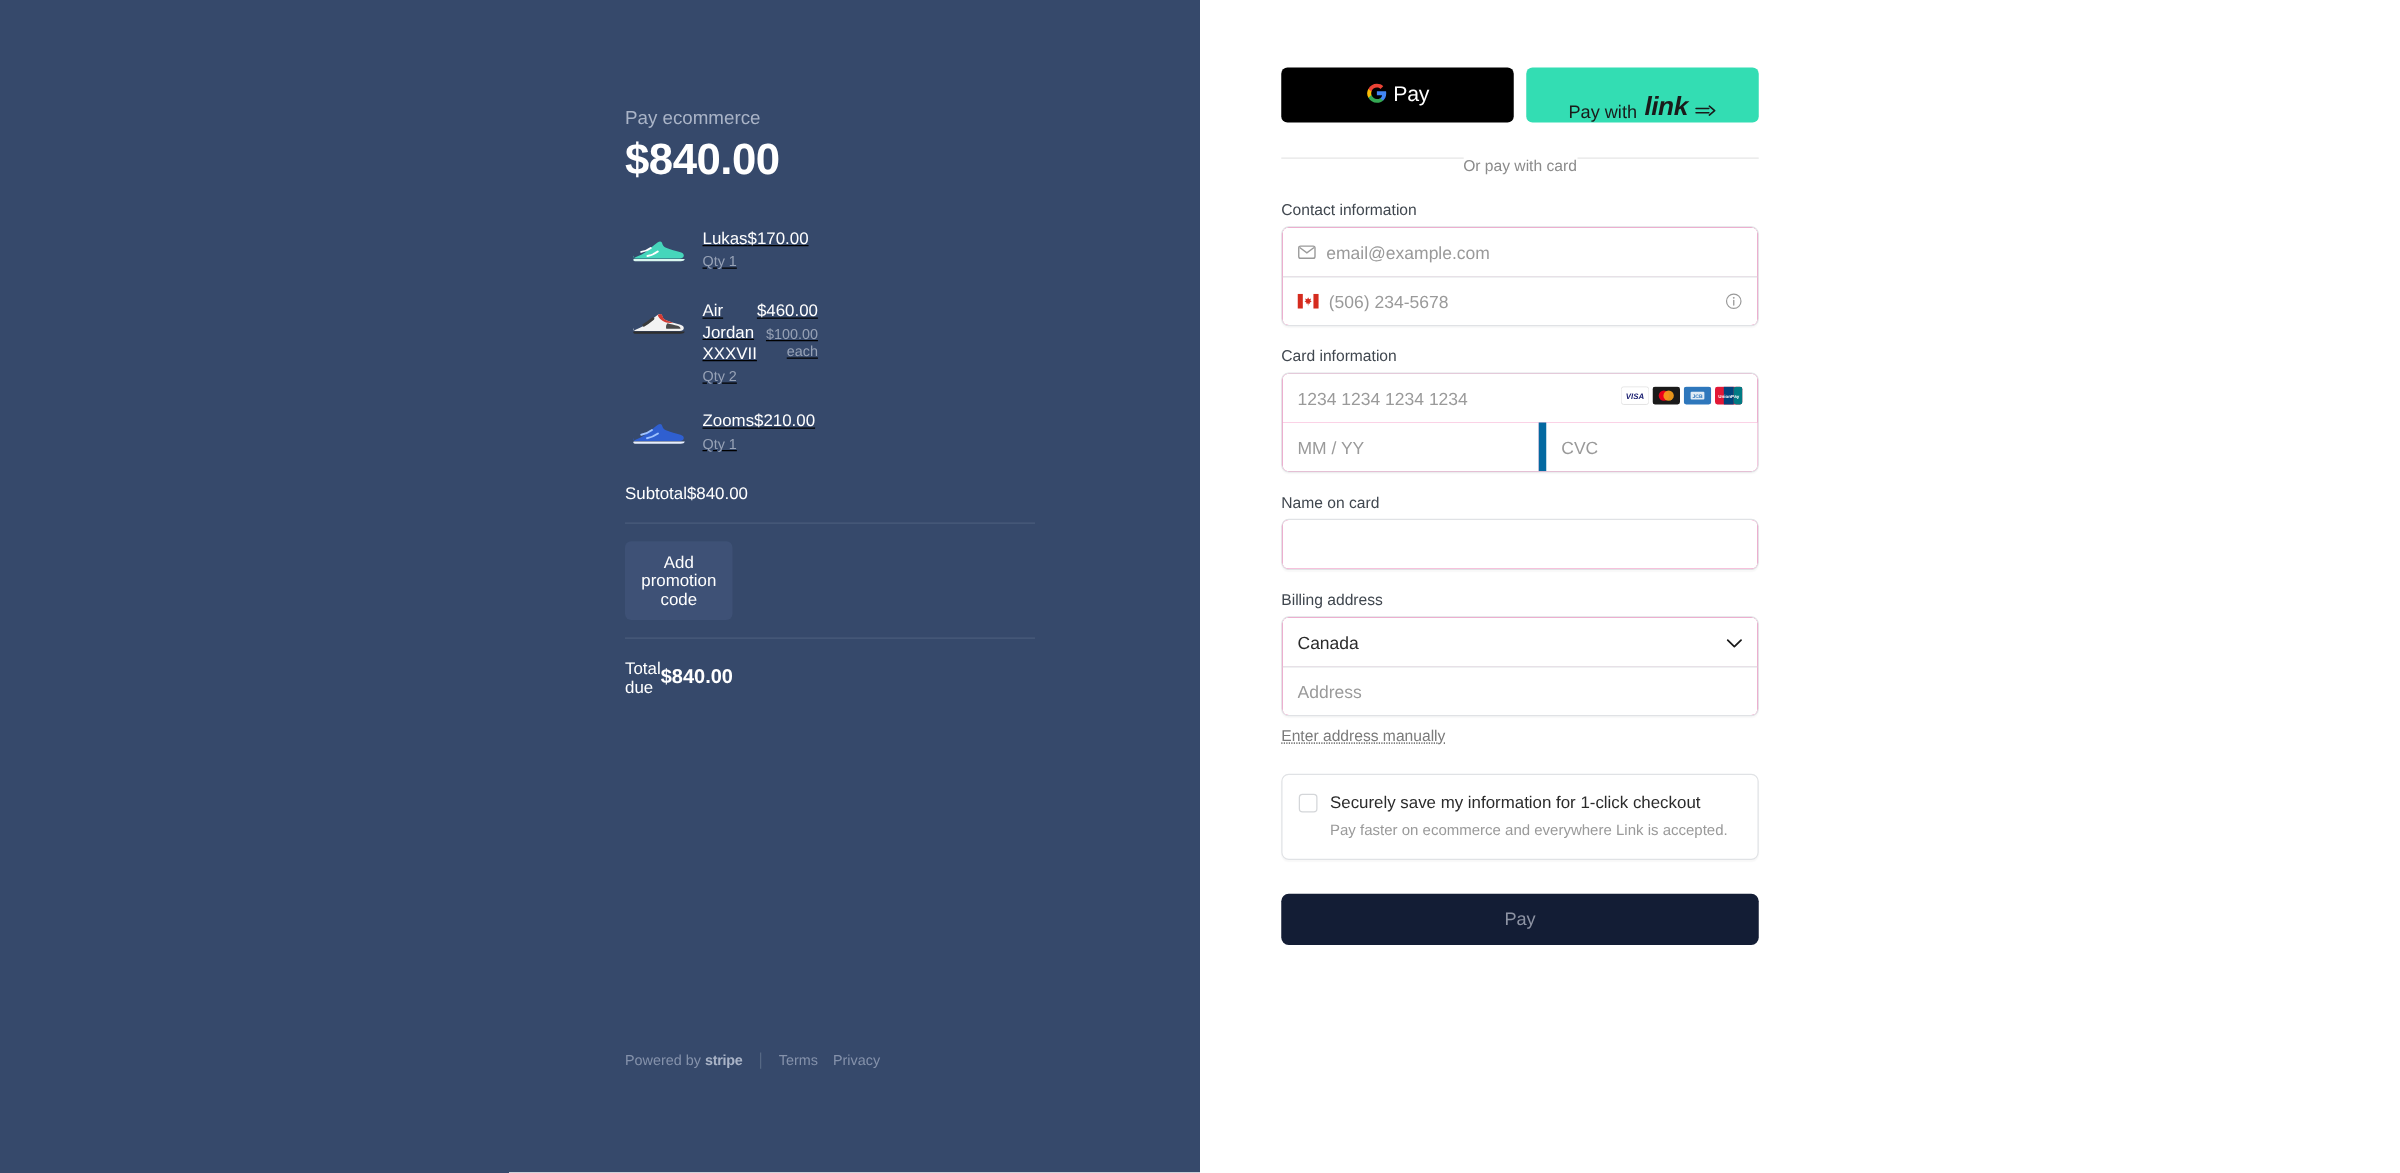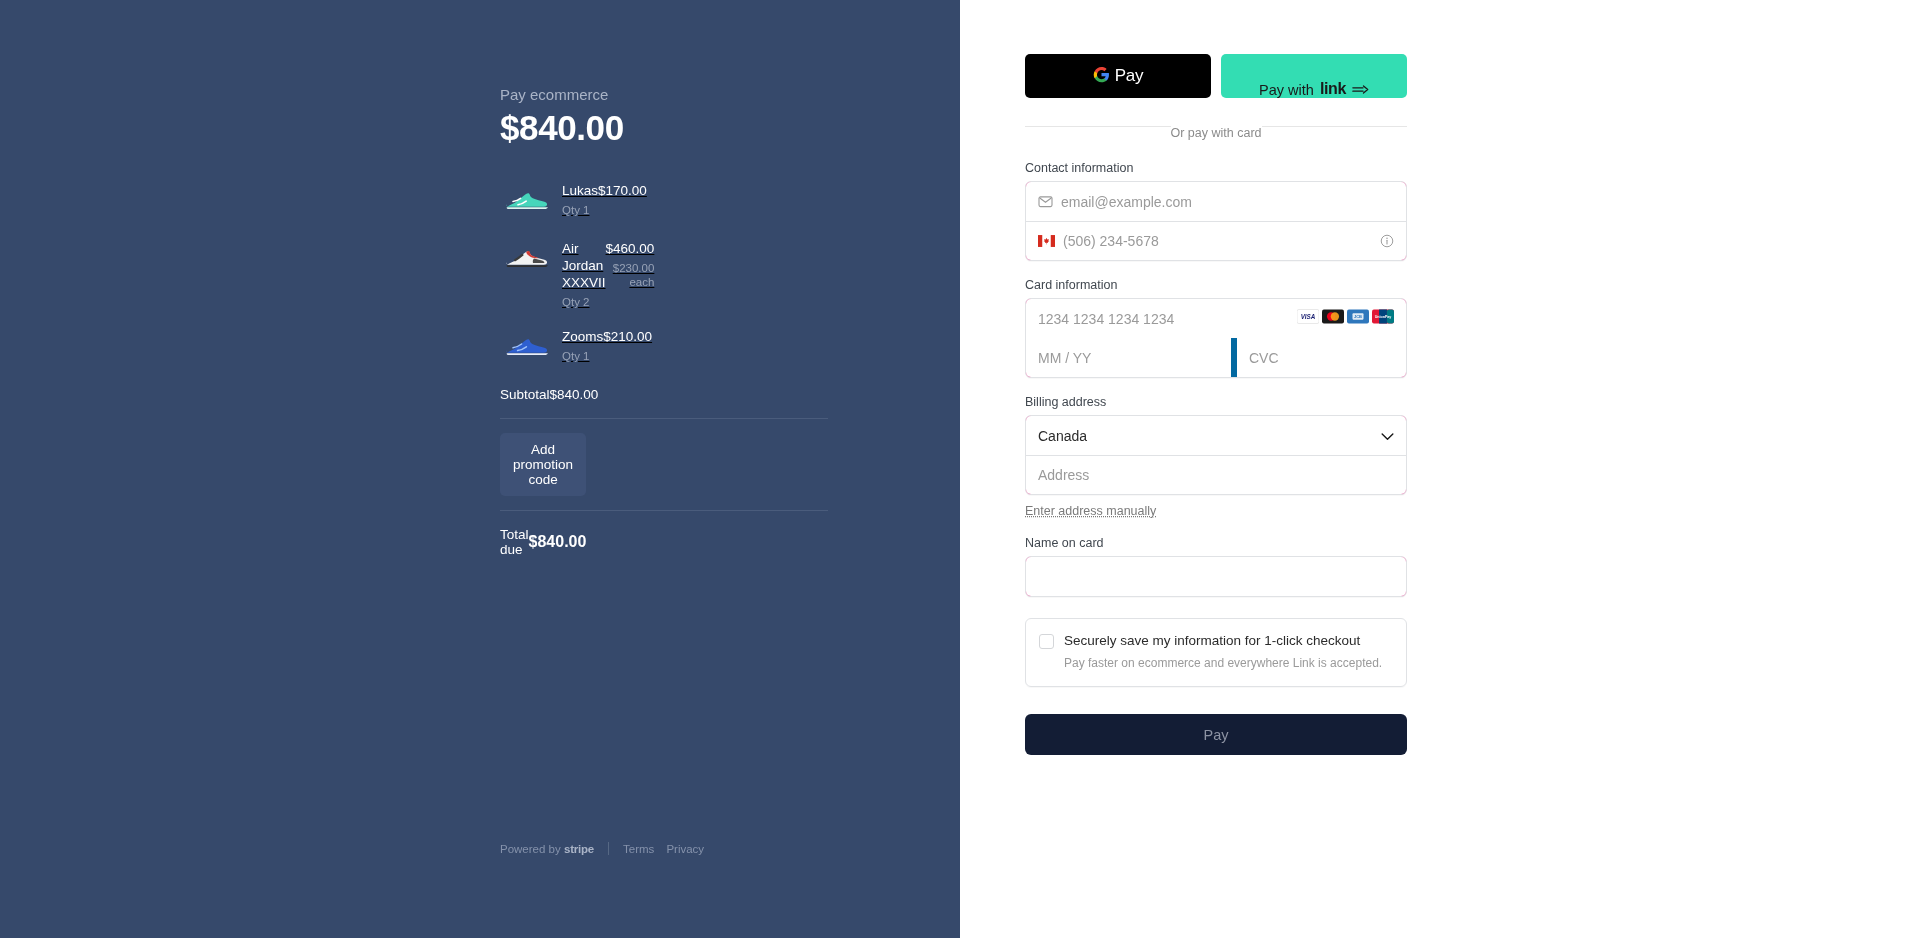--- a/index.html
+++ b/index.html
@@ -112,21 +112,21 @@
     border: none; border-radius: 5px; cursor: pointer;
     display: flex; align-items: center; justify-content: center; gap: 5px;
   }
   .gpay-text { color: #ffffff; font-size: 17px; font-weight: 500; letter-spacing: -.2px; }
   .link-btn {
     flex: 1 1 50%; height: 44px; background: #33ddb3;
     border: none; border-radius: 5px; cursor: pointer;
     display: flex; align-items: flex-end; justify-content: center; gap: 6px;
     font-size: 14.5px; color: #1a1a1a; font-family: inherit;
   }
-  .link-word { font-weight: bold; letter-spacing: -.4px; font-size: 16px; }
+  .link-word { font-weight: bold; font-style: italic; letter-spacing: -.4px; font-size: 21px; }
 
   .or-row {
     display: flex; align-items: flex-start; 
     margin-top: 28px; margin-bottom: 21px;
   }
   .or-line { flex: 1; height: 1px; background: #e6e6e6; }
   .or-text { color: #8b8b8b; font-size: 12.5px; white-space: nowrap; }
 
   .section-label {
     font-size: 12.5px; color: #40474f; font-weight: 500;
@@ -230,21 +230,21 @@
               <path d="M31 13.6c2.6.7 5.6 1.4 8 2 1.6.5 2.4 1.3 2.4 2.4H30c-.4-1.6-.2-3.2 1-4.4Z" fill="#4a4a4a"></path>
               <path d="M4 20.2h40.8c-.3 1.2-1.4 1.8-3.2 1.8H6c-1.5 0-2.3-.5-2.4-1.3Z" fill="#2e2e2e"></path>
             </svg>
           </div>
           <div class="item-mid">
             <div class="item-name">Air Jordan XXXVII</div>
             <div class="item-qty">Qty 2</div>
           </div>
           <div class="item-right">
             <div class="item-price">$460.00</div>
-            <div class="item-each">$230.00 each</div>
+            <div class="item-each">$100.00 each</div>
           </div>
         </div>
 
         <div class="item">
           <div class="item-thumb">
             <svg width="46" height="26" viewBox="0 0 46 26">
               <path d="M4 19.5c2-1 6-2.5 9-4.5 3.5-2.4 7-6 10-8 2-1.3 3.4-1 3.8.8.3 1.5 1.3 2.6 3 3.4 3.3 1.5 8.2 2.6 11.6 3.6 2 .6 2.8 1.6 2.6 3-.2 1.3-1.3 2-3.2 2H6c-1.6 0-2.4-.6-2.4-1.5 0 0 .1-.5.4-.8Z" fill="#2f5fd0"></path>
               <path d="M10 14.8c3-.5 6.2-2 8.6-3.8M14.6 17.6c3-.6 6.2-2 8.8-3.8" stroke="#9ec2ff" stroke-width="1.5" stroke-linecap="round"></path>
               <path d="M4 20.2h40.8c-.3 1.2-1.4 1.8-3.2 1.8H6c-1.5 0-2.3-.5-2.4-1.3Z" fill="#e8eefc"></path>
             </svg>
@@ -395,48 +395,48 @@
             <div class="field">
               <input type="text" placeholder="CVC" style="">
 
             </div>
           </div>
         </div>
       </div>
 
       
       <div class="block-mt">
+        <div class="section-label">Name on card</div>
+        <div class="field-group">
+          <div class="field">
+            <input type="text" placeholder="" style="">
+          </div>
+        </div>
+      </div>
+
+      
+      <div class="block-mt">
         <div class="section-label">Billing address</div>
         <div class="field-group">
           <div class="select-field">
             <span>Canada</span>
             <span>
               <svg width="13" height="8" viewBox="0 0 14 9" fill="none">
                 <path d="M1 1.2 7 7l6-5.8" stroke="#1a1a1a" stroke-width="1.6" stroke-linecap="round" stroke-linejoin="round"></path>
               </svg>
             </span>
           </div>
           <div class="field" style="border-top:1px solid #e0e2e5;">
             <input type="text" placeholder="Address" style="">
           </div>
         </div>
         <a class="manual-link">Enter address manually</a>
       </div>
 
       
-      <div class="block-mt">
-        <div class="section-label">Name on card</div>
-        <div class="field-group">
-          <div class="field">
-            <input type="text" placeholder="" style="">
-          </div>
-        </div>
-      </div>
-
-      
       <div class="save-box">
         <div class="checkbox"></div>
         <div>
           <div class="save-title">Securely save my information for 1-click checkout</div>
           <div class="save-sub">Pay faster on ecommerce and everywhere Link is accepted.</div>
         </div>
       </div>
 
       <button class="pay-btn">Pay</button>
 

